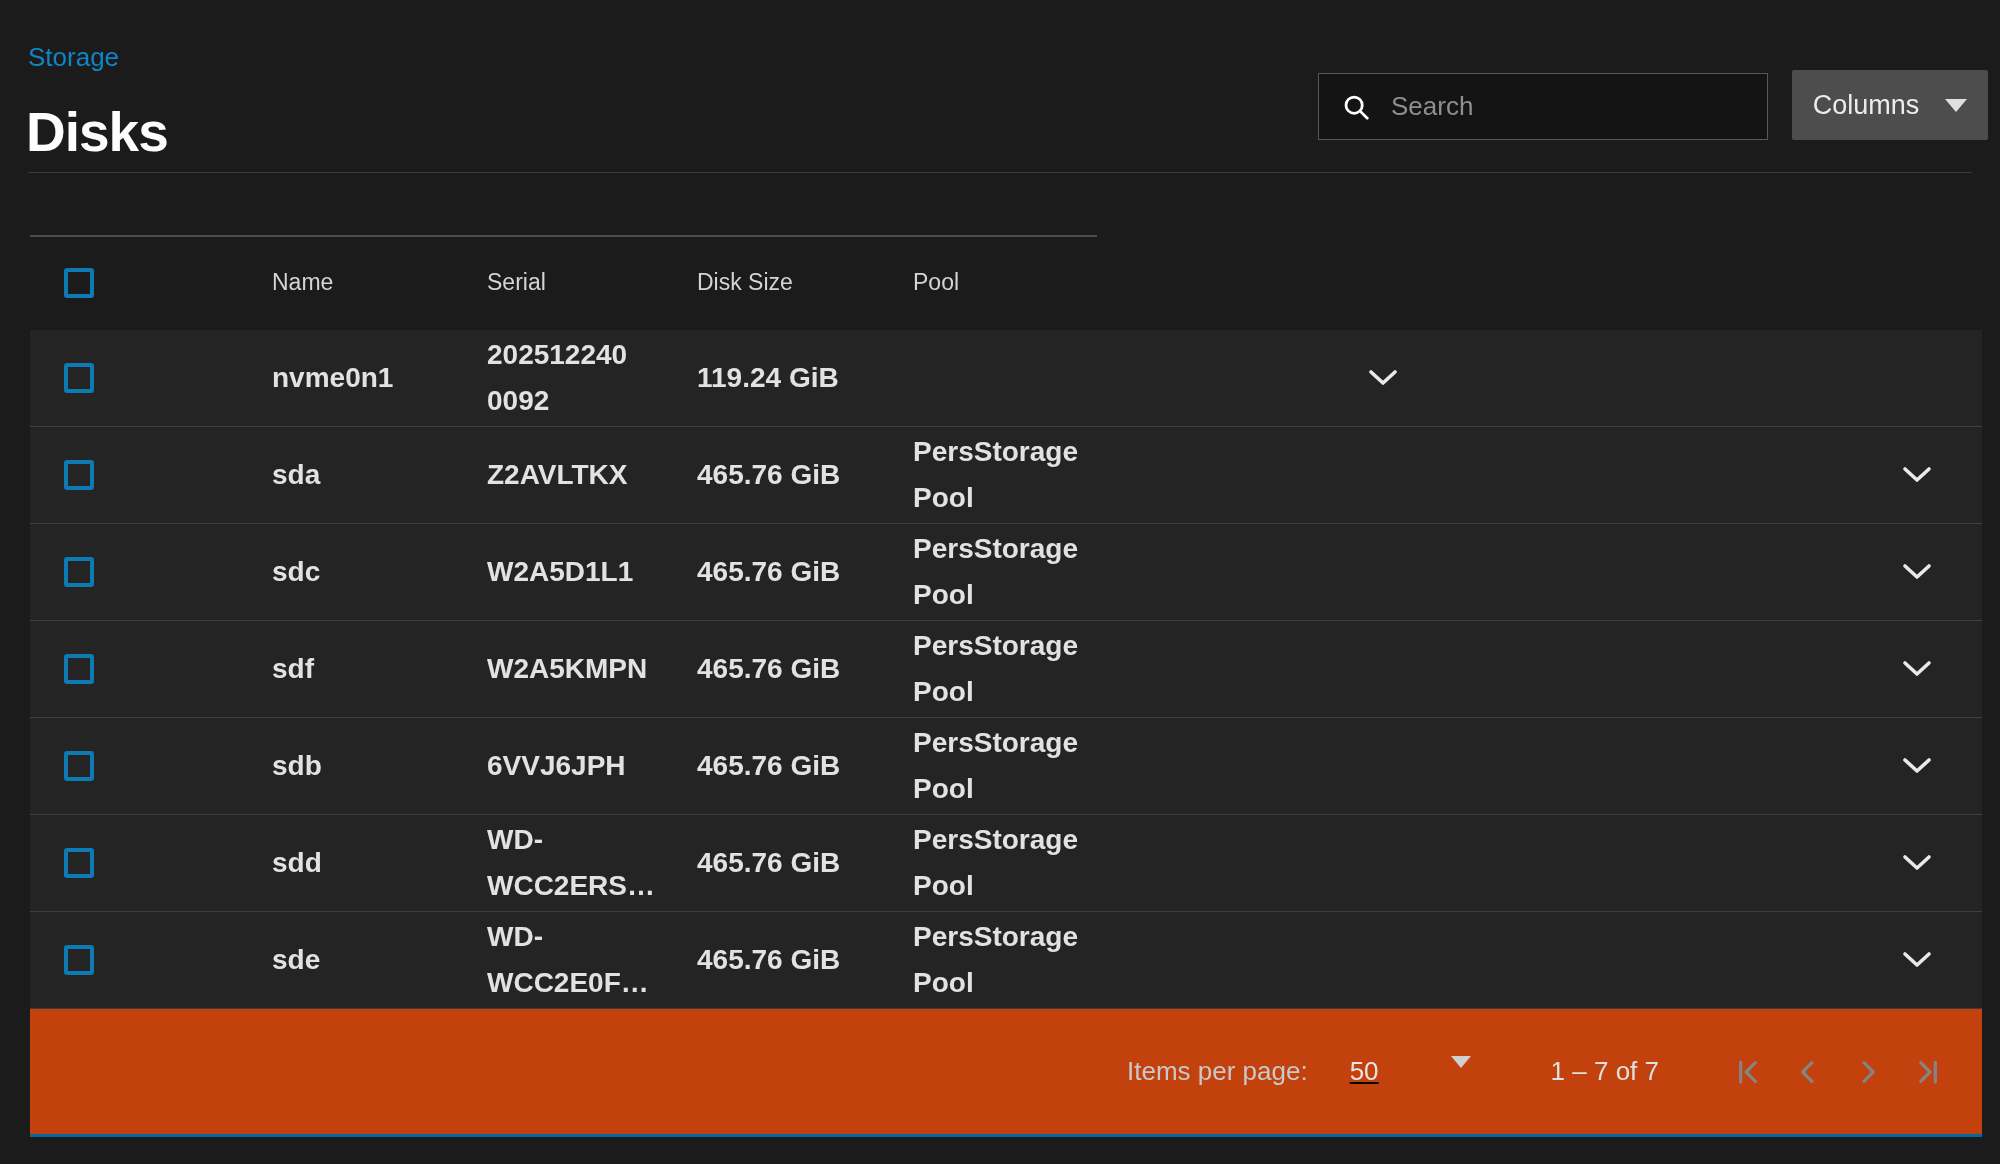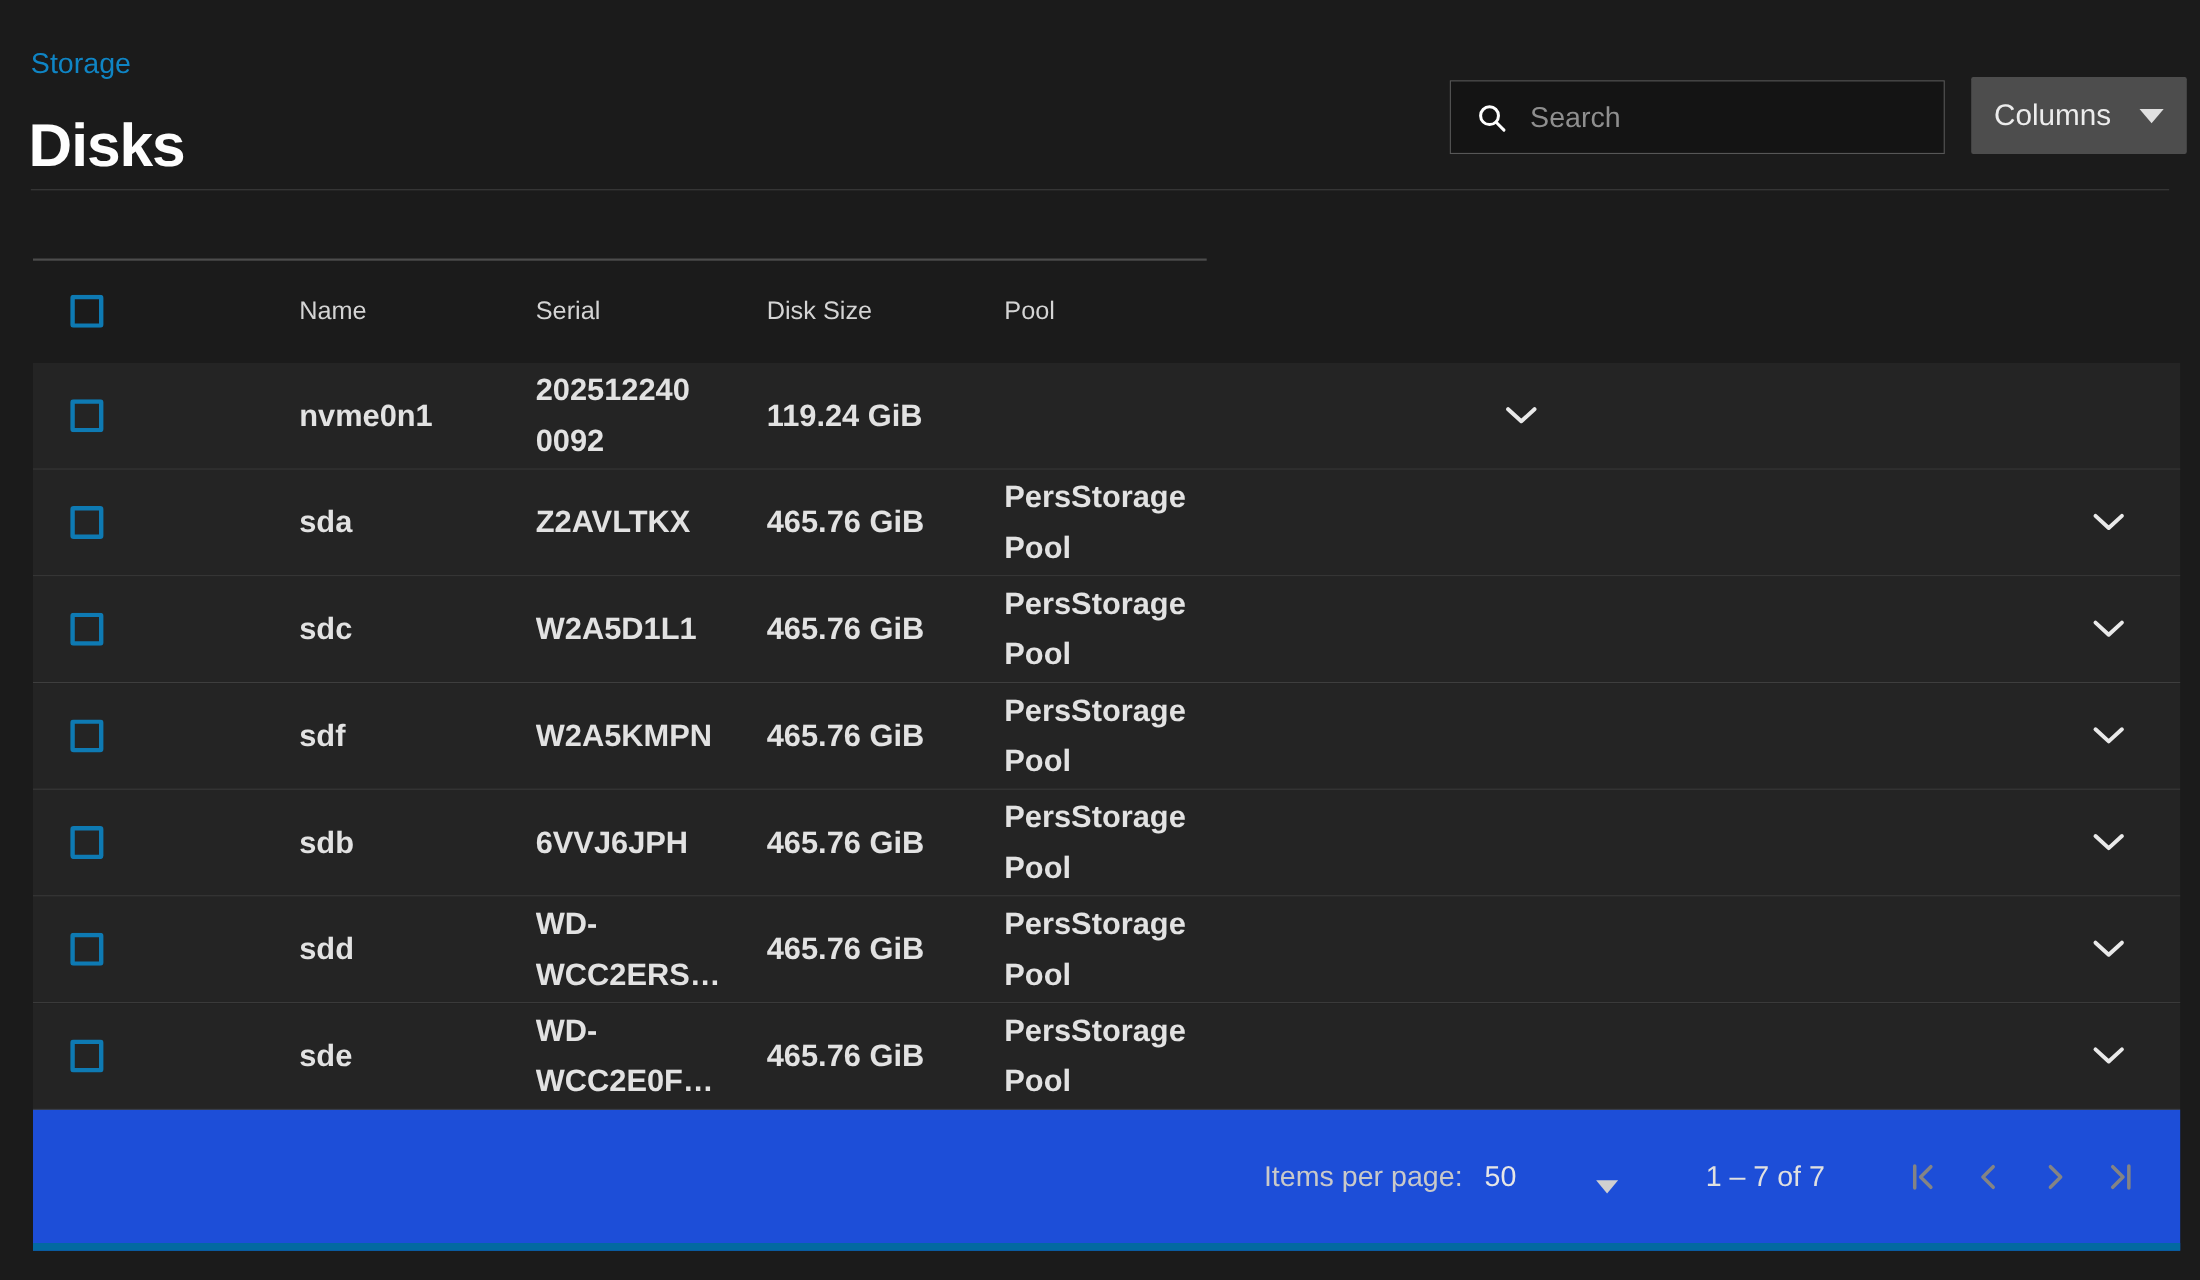--- a/index.html
+++ b/index.html
@@ -74,27 +74,27 @@
     width:30px;height:30px;margin-left:34px;box-sizing:border-box;
     border:4px solid #0e7ab3;border-radius:3px;background:transparent;
     cursor:pointer;
   }
   .expander{
     display:flex;align-items:center;justify-content:center;
     background:transparent;border:none;cursor:pointer;height:100%;width:100%;
   }
   
   .tfoot{
-    height:128px;background:#1d4ed8;border-bottom:7px solid #0369a1;
+    height:128px;background:#c2410c;border-bottom:3px solid #0369a1;
     display:flex;align-items:center;justify-content:flex-end;
     padding-right:37px;box-sizing:border-box;
   }
   .ipp-label{font-size:26px;color:#c9c9c9;}
   .ipp-select{
-    display:flex;align-items:flex-end;margin-left:20px;cursor:pointer;
+    display:flex;align-items:flex-start;margin-left:42px;cursor:pointer;text-decoration:underline;
   }
   .ipp-value{font-size:26px;color:#e6e6e6;}
   .ipp-caret{
     width:0;height:0;margin-left:72px;
     border-left:10px solid transparent;border-right:10px solid transparent;
     border-top:12px solid #d0d0d0;
   }
   .range-label{font-size:26px;color:#e0e0e0;margin-left:80px;}
   .pager{display:flex;align-items:center;margin-left:72px;gap:26px;}
   .pager button{

